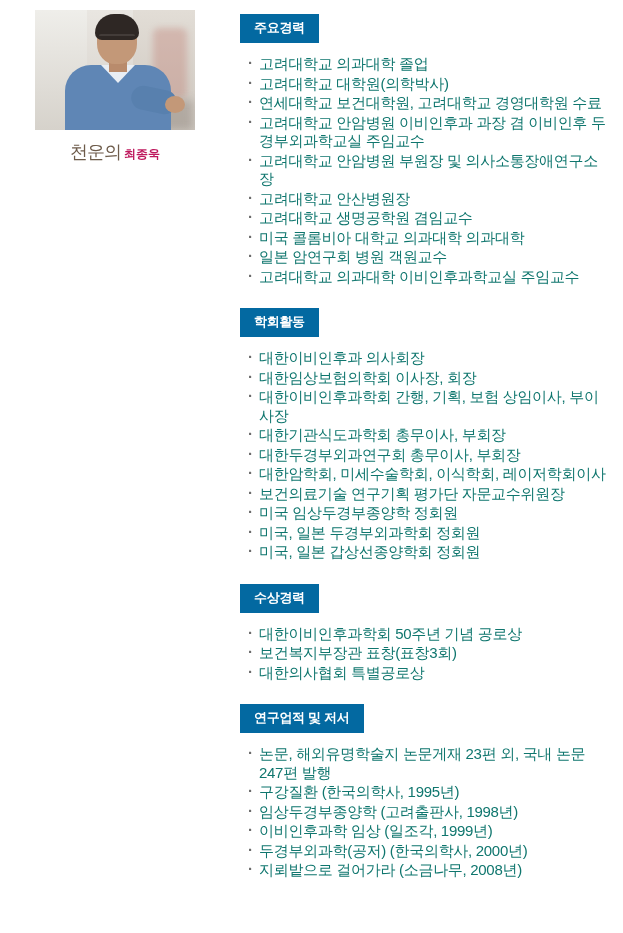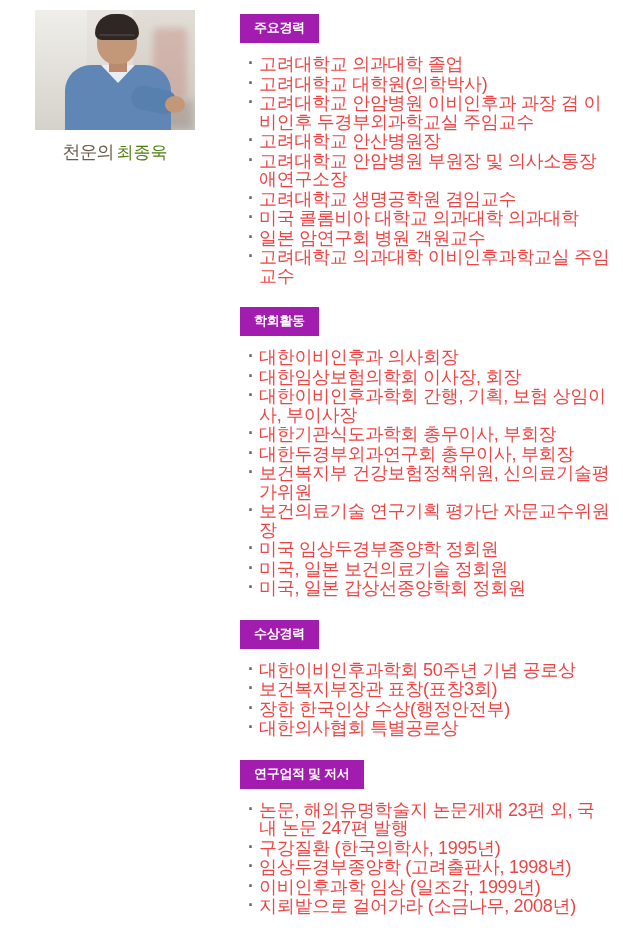--- a/index.html
+++ b/index.html
@@ -124,57 +124,57 @@
     color: #222222;
   }
   .caption .brush {
     font-family: "DejaVu Serif", serif;
     font-size: 18px;
     color: #6d5b4a;
     letter-spacing: -1px;
     margin-right: 3px;
   }
   .caption .name {
-    font-size: 17px;
-    font-weight: normal;
-    color: #4d7c0f;
+    font-size: 12px;
+    font-weight: bold;
+    color: #be185d;
   }
 
   
   .content {
     position: absolute;
     left: 240px;
     top: 14px;
     width: 370px;
   }
   .section {
     margin-bottom: 22px;
   }
   .sec-title {
     display: inline-block;
-    background: #a21caf;
+    background: #0369a1;
     color: #ffffff;
     font-size: 13px;
     font-weight: bold;
     padding: 5px 14px 6px 14px;
     letter-spacing: -0.3px;
   }
   .sec-body {
     margin-top: 12px;
     padding-left: 8px;
   }
   ul.items {
     list-style: none;
     margin: 0;
     padding: 0;
   }
   ul.items li {
-    font-size: 18px;
+    font-size: 15px;
     line-height: 18.5px;
-    color: #ef4444;
+    color: #0f766e;
     padding-left: 11px;
     position: relative;
     letter-spacing: -0.3px;
     margin-bottom: 1px;
   }
   ul.items li::before {
     content: "·";
     position: absolute;
     left: 0;
     top: -1px;
@@ -206,67 +206,68 @@
 </div>
 
 <div class="content">
 
   <div class="section">
     <div class="sec-title">주요경력</div>
     <div class="sec-body">
       <ul class="items">
         <li>고려대학교 의과대학 졸업</li>
         <li>고려대학교 대학원(의학박사)</li>
+        <li>연세대학교 보건대학원, 고려대학교 경영대학원 수료</li>
         <li>고려대학교 안암병원 이비인후과 과장 겸 이비인후 두경부외과학교실 주임교수</li>
+        <li>고려대학교 안암병원 부원장 및 의사소통장애연구소장</li>
         <li>고려대학교 안산병원장</li>
-        <li>고려대학교 안암병원 부원장 및 의사소통장애연구소장</li>
         <li>고려대학교 생명공학원 겸임교수</li>
         <li>미국 콜롬비아 대학교 의과대학 의과대학</li>
         <li>일본 암연구회 병원 객원교수</li>
         <li>고려대학교 의과대학 이비인후과학교실 주임교수</li>
       </ul>
     </div>
   </div>
 
   <div class="section">
     <div class="sec-title">학회활동</div>
     <div class="sec-body">
       <ul class="items">
         <li>대한이비인후과 의사회장</li>
         <li>대한임상보험의학회 이사장, 회장</li>
         <li>대한이비인후과학회 간행, 기획, 보험 상임이사, 부이사장</li>
         <li>대한기관식도과학회 총무이사, 부회장</li>
         <li>대한두경부외과연구회 총무이사, 부회장</li>
-        <li>보건복지부 건강보험정책위원, 신의료기술평가위원</li>
+        <li>대한암학회, 미세수술학회, 이식학회, 레이저학회이사</li>
         <li>보건의료기술 연구기획 평가단 자문교수위원장</li>
         <li>미국 임상두경부종양학 정회원</li>
-        <li>미국, 일본 보건의료기술 정회원</li>
+        <li>미국, 일본 두경부외과학회 정회원</li>
         <li>미국, 일본 갑상선종양학회 정회원</li>
       </ul>
     </div>
   </div>
 
   <div class="section">
     <div class="sec-title">수상경력</div>
     <div class="sec-body">
       <ul class="items">
         <li>대한이비인후과학회 50주년 기념 공로상</li>
         <li>보건복지부장관 표창(표창3회)</li>
-        <li>장한 한국인상 수상(행정안전부)</li>
         <li>대한의사협회 특별공로상</li>
       </ul>
     </div>
   </div>
 
   <div class="section">
     <div class="sec-title">연구업적 및 저서</div>
     <div class="sec-body">
       <ul class="items">
         <li>논문, 해외유명학술지 논문게재 23편 외, 국내 논문 247편 발행</li>
         <li>구강질환 (한국의학사, 1995년)</li>
         <li>임상두경부종양학 (고려출판사, 1998년)</li>
         <li>이비인후과학 임상 (일조각, 1999년)</li>
+        <li>두경부외과학(공저) (한국의학사, 2000년)</li>
         <li>지뢰밭으로 걸어가라 (소금나무, 2008년)</li>
       </ul>
     </div>
   </div>
 
 </div>
 
 </body></html>

